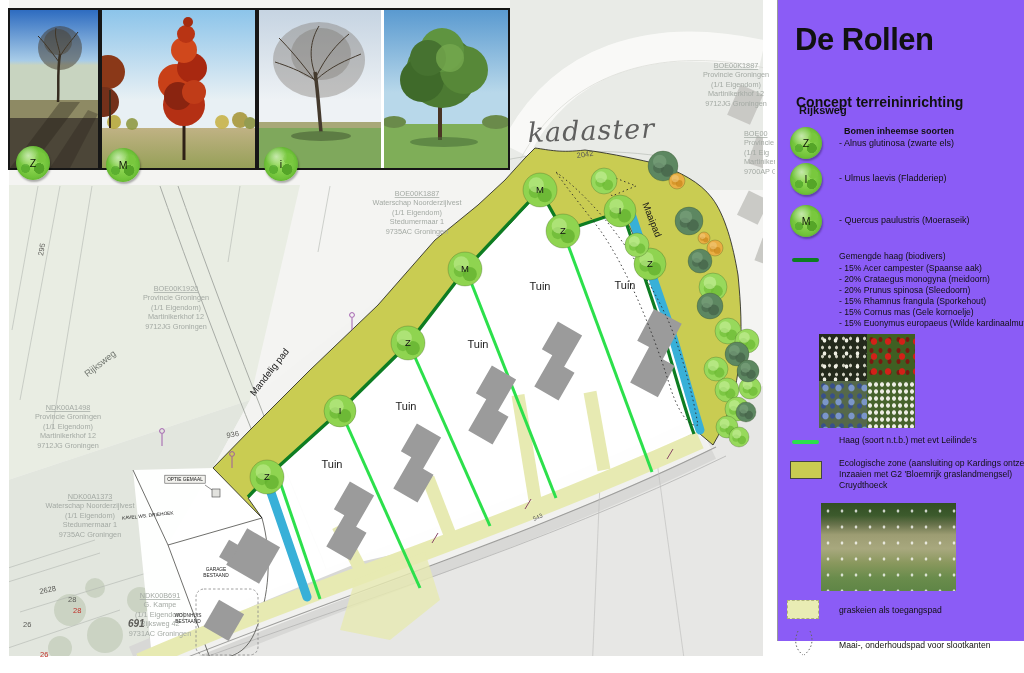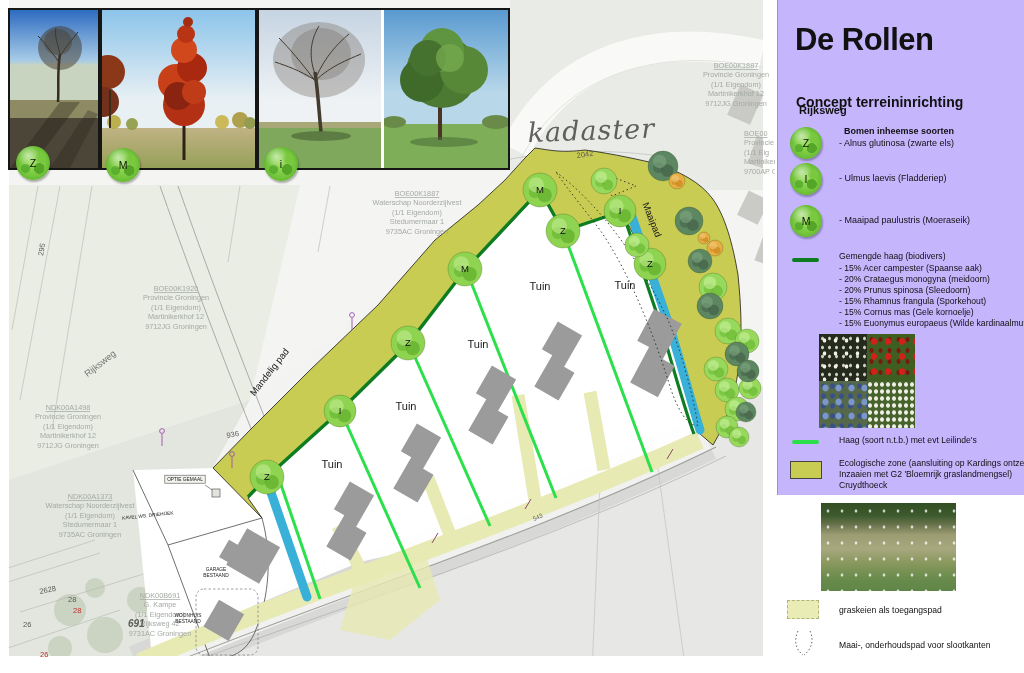--- a/index.html
+++ b/index.html
@@ -26,21 +26,21 @@
         background:
          radial-gradient(circle at 36% 28%, rgba(255,255,255,.55), rgba(255,255,255,0) 34%),
          radial-gradient(circle at 68% 66%, #55a528 0 16%, rgba(0,0,0,0) 17%),
          radial-gradient(circle at 28% 66%, #5cb030 0 13%, rgba(0,0,0,0) 14%),
          radial-gradient(circle at 72% 34%, #79c83e 0 15%, rgba(0,0,0,0) 16%),
          radial-gradient(circle at 50% 50%, #9ade5c, #6fc238 62%, #4f9e26 88%, #478f20);}
   .chip-s{width:34px;height:34px;font-size:10.5px;}
   .chip-p{width:32px;height:32px;font-size:10.5px;}
 
   
-  .panel{position:absolute;left:777px;top:0;width:246px;height:495px;background:#c4b5fd;
+  .panel{position:absolute;left:777px;top:0;width:246px;height:641px;background:#8b5cf6;
          border-left:1px solid #9a9a9a;}
   .panel .abs{position:absolute;white-space:nowrap;}
   .ttl{font-size:31px;font-weight:bold;letter-spacing:-.5px;}
   .sub{font-size:14px;font-weight:bold;margin-top:32px;}
   .leg{font-size:11px;font-weight:bold;}
   .lt{font-size:9px;line-height:12px;}
   .lt .b{font-weight:bold;text-align:right;}
   .mx{font-size:8.6px;line-height:10.9px;}
   .sw-line{position:absolute;width:27px;height:4px;border-radius:2px;}
   .sw-dark{background:#0e7d22;}
@@ -625,21 +625,21 @@
       <div class="b">Bomen inheemse soorten</div>
       <div>- Alnus glutinosa (zwarte els)</div>
     </div>
     <div class="chip chip-p" style="left:12px;top:163px">
         <span>I</span>
       </div>
     <div class="abs lt" style="left:61px;top:172px">- Ulmus laevis (Fladderiep)</div>
     <div class="chip chip-p" style="left:12px;top:205px">
         <span>M</span>
       </div>
-    <div class="abs lt" style="left:61px;top:214px">- Maaipad paulustris (Moeraseik)</div>
+    <div class="abs lt" style="left:61px;top:214px">- Quercus paulustris (Moeraseik)</div>
 
     <div class="sw-line sw-dark" style="left:14px;top:258px"></div>
     <div class="abs mx b" style="left:61px;top:251px;font-weight:normal">Gemengde haag (biodivers)</div>
     <div class="abs mx" style="left:61px;top:263px">
       <div>- 15% Acer campester (Spaanse aak)</div>
       <div>- 20% Crataegus monogyna (meidoorn)</div>
       <div>- 20% Prunus spinosa (Sleedoorn)</div>
       <div>- 15% Rhamnus frangula (Sporkehout)</div>
       <div>- 15% Cornus mas (Gele kornoelje)</div>
       <div>- 15% Euonymus europaeus (Wilde kardinaalmuts)</div>

